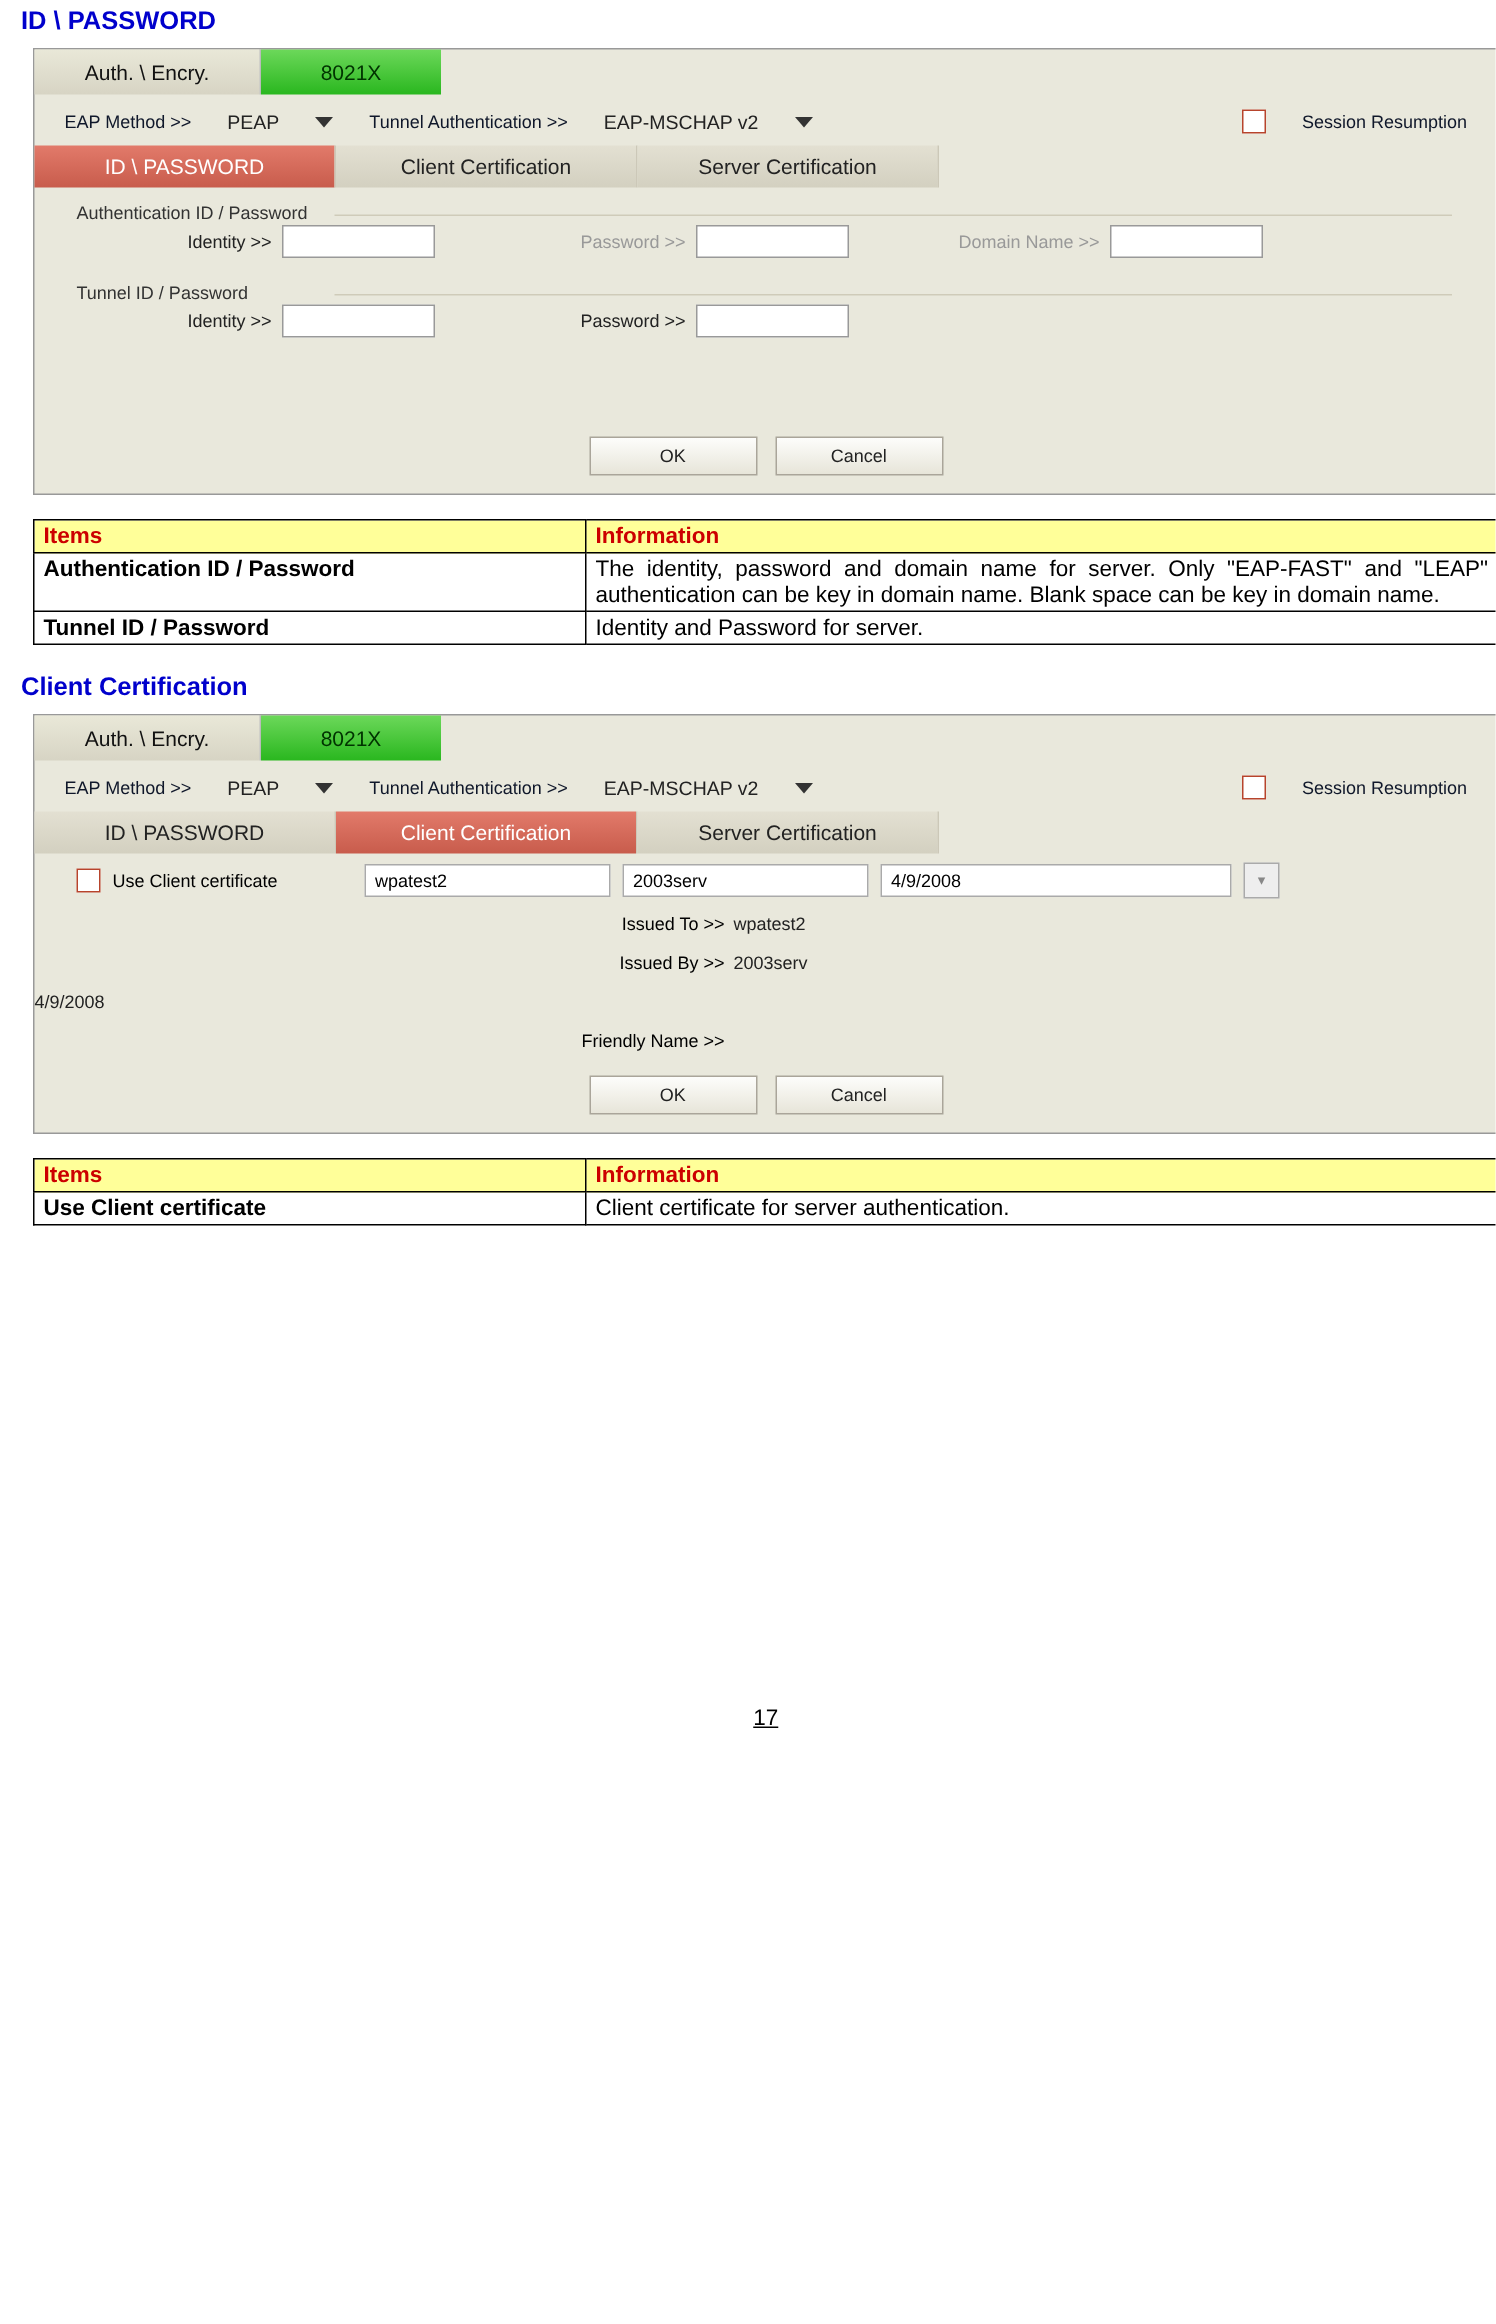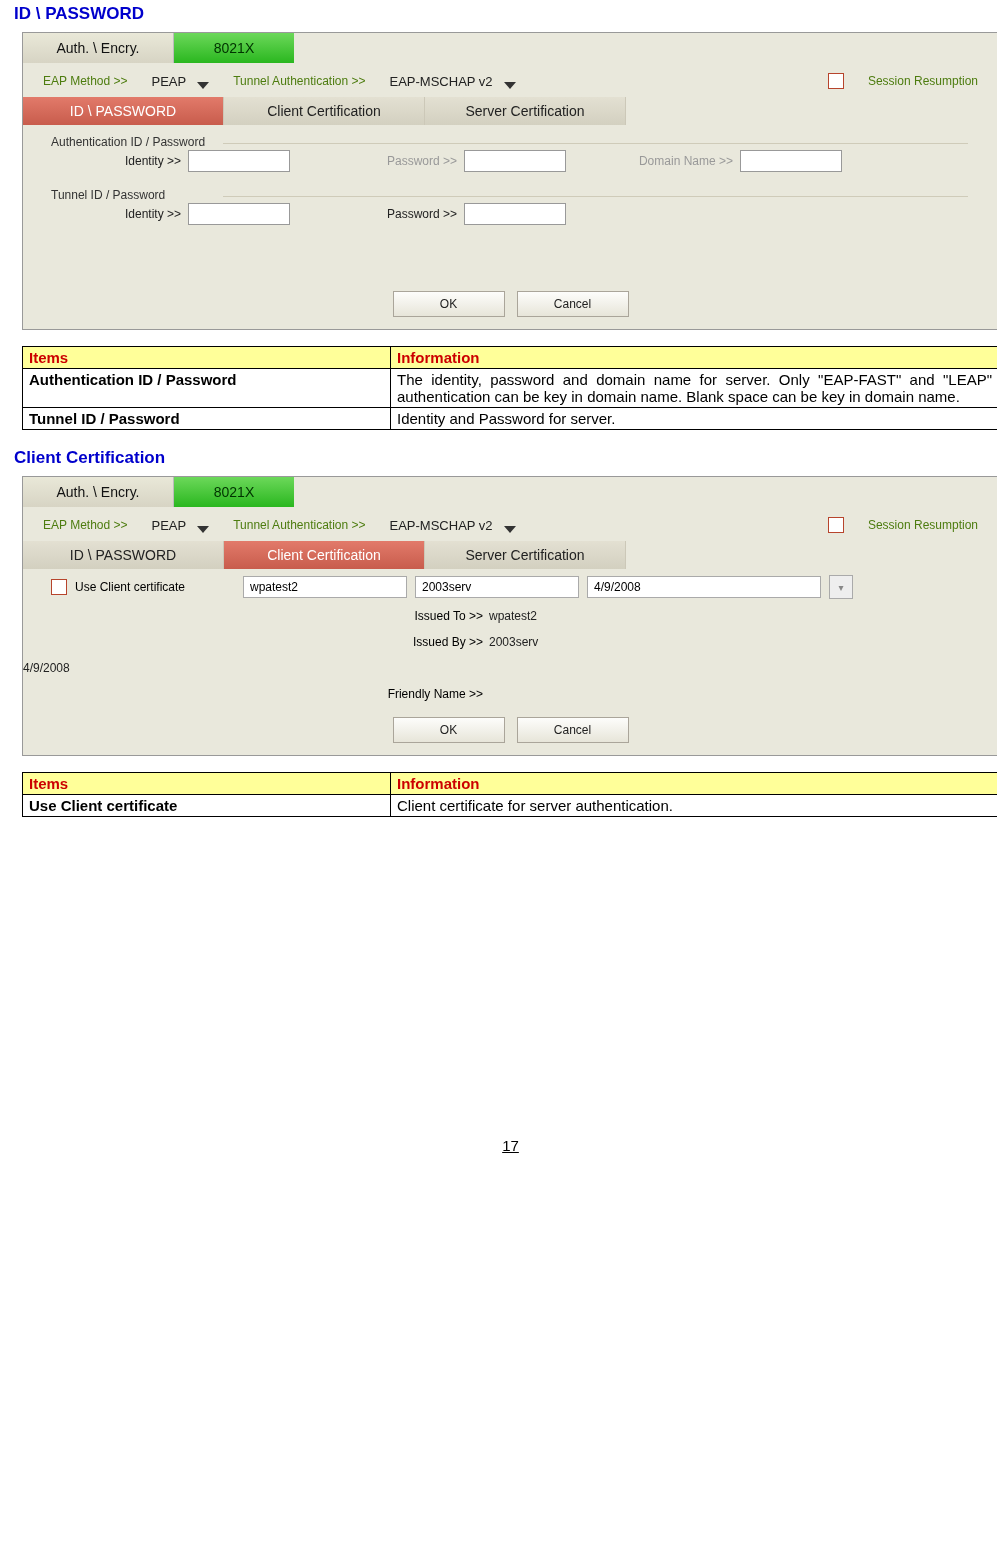--- a/index.html
+++ b/index.html
@@ -50,23 +50,23 @@
   }
 
   .row-eap {
     display:flex;
     align-items:center;
     padding: 10px 20px 6px 20px;
     font-size: 13px;
     color:#222;
     gap: 24px;
   }
-  .row-eap .lbl { font-size:12px; color:#4d7c0f;}
+  .row-eap .lbl { font-size:12px; color:#0f172a;}
   .dd {
-    display:flex;align-items:flex-end;gap:11px;
+    display:flex;align-items:center;gap:24px;
   }
   .caret {
     width:0;height:0;border-left:6px solid transparent;border-right:6px solid transparent;border-top:7px solid #333;
   }
 
   .chk {
     width:14px;height:14px;border:1px solid #b7442c;background:#fff;display:inline-block;
   }
 
   .sub-tabs {

